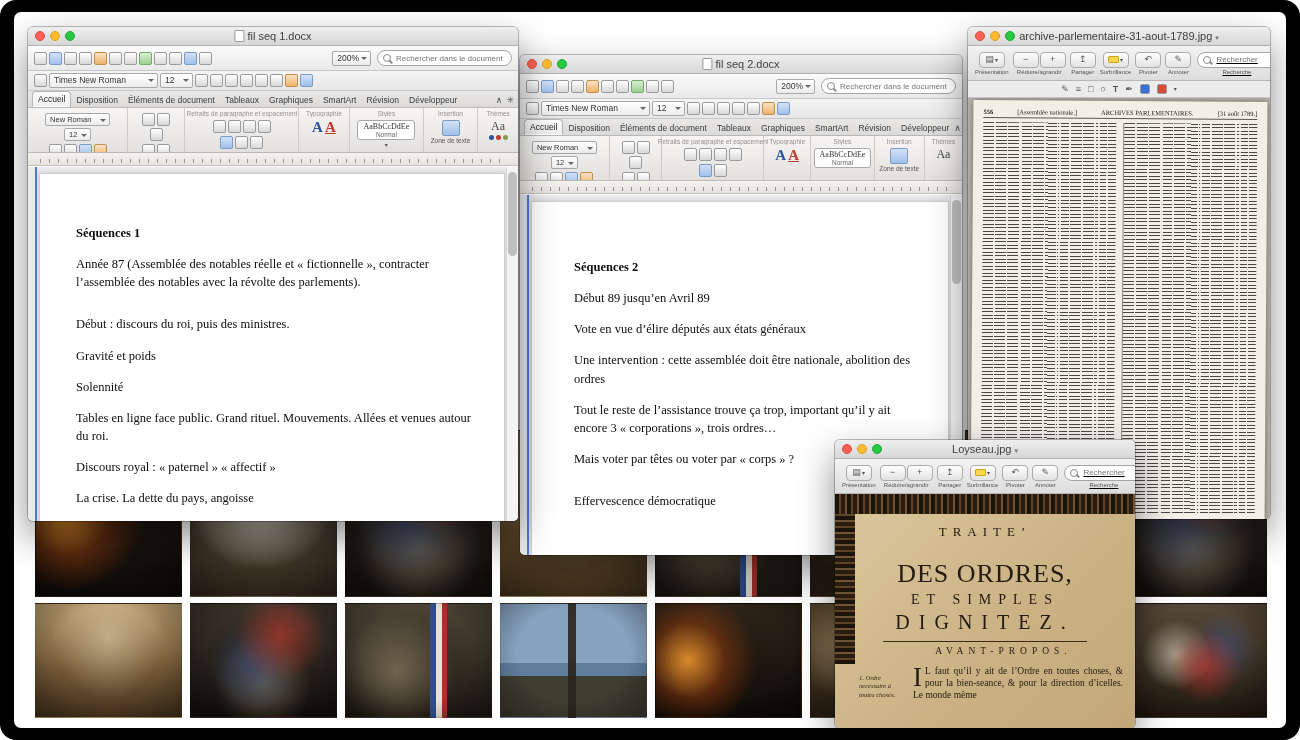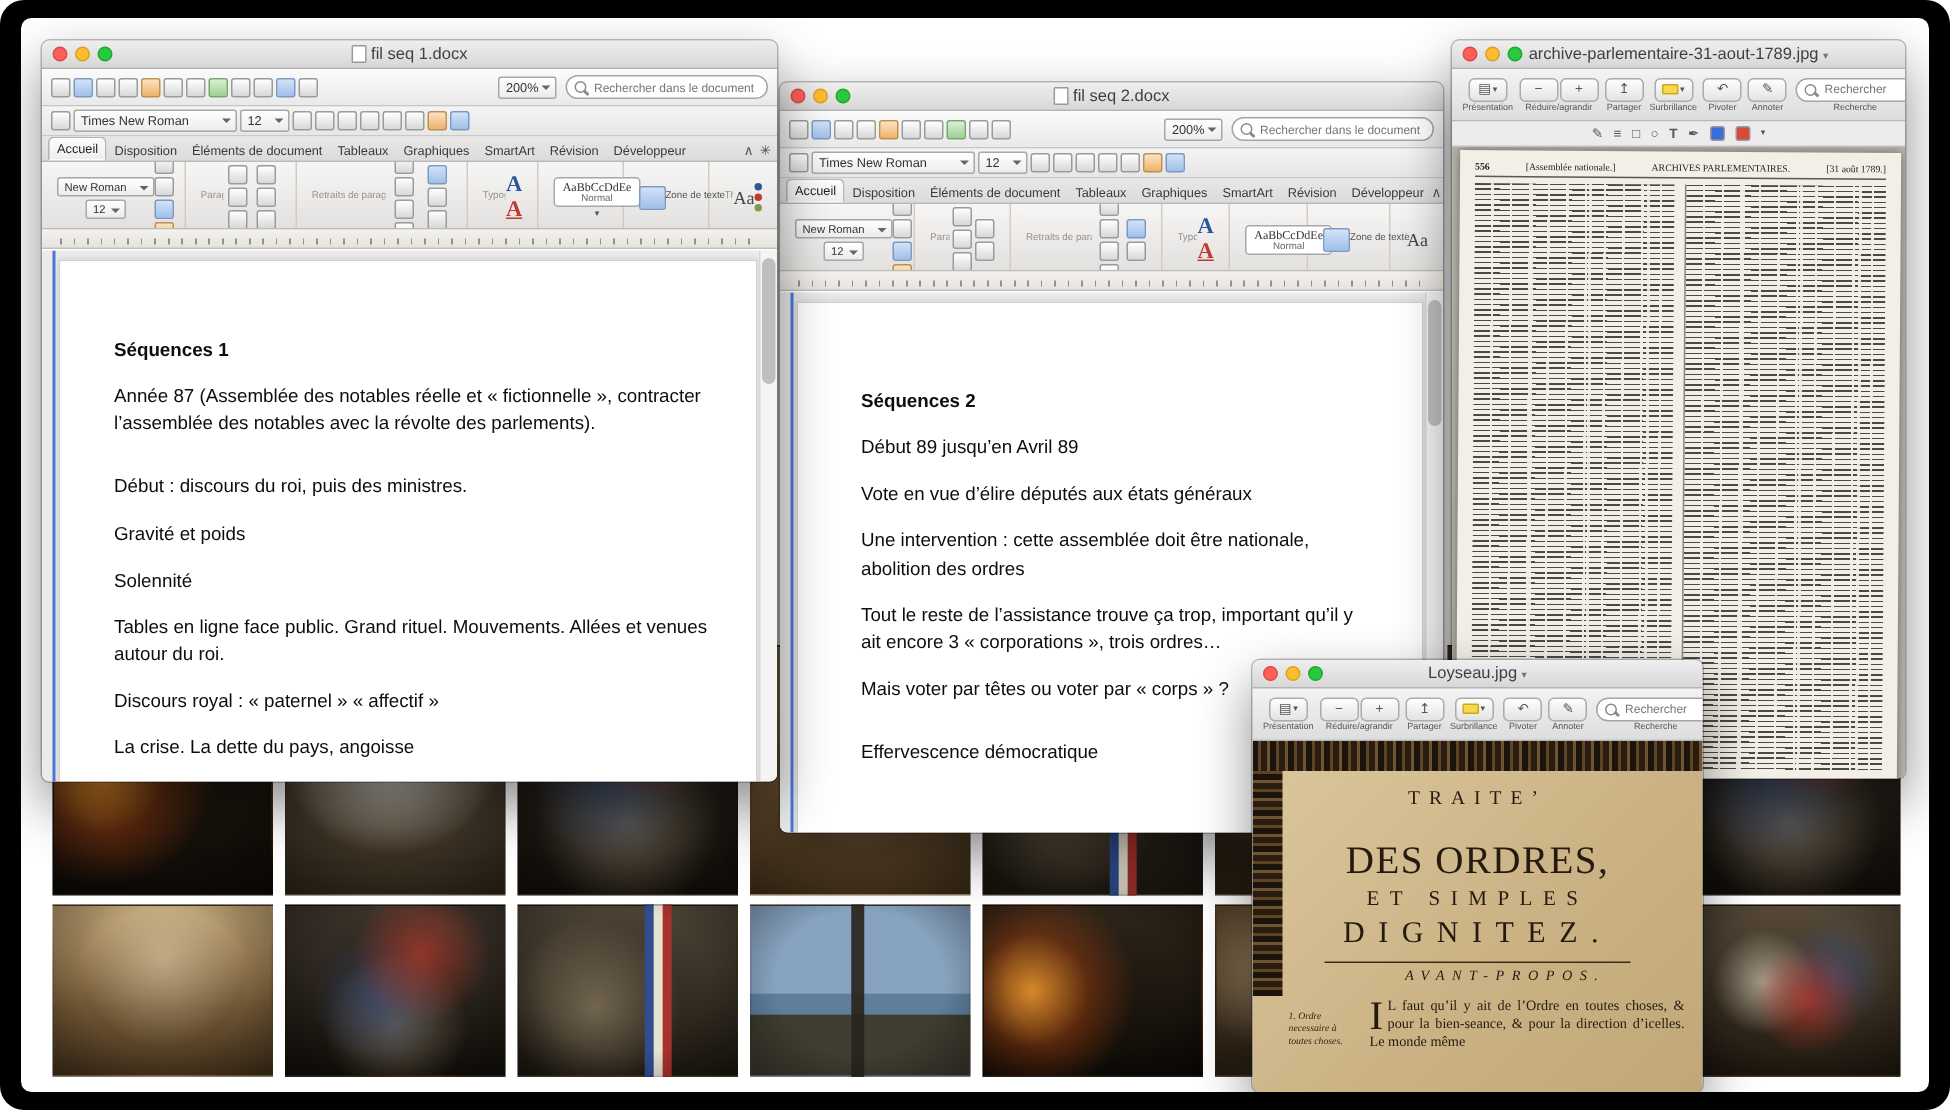--- a/index.html
+++ b/index.html
@@ -52,42 +52,42 @@
   .wtabs{height:16px;flex:0 0 16px;background:linear-gradient(#e9e8e7,#dcdbda);border-bottom:1px solid #b9b9b9;
          display:flex;align-items:flex-end;padding:0 4px;}
   .wtab{font-size:8.5px;color:#3a3a3a;padding:2px 5px;white-space:nowrap;}
   .wtab.active{background:linear-gradient(#fdfdfd,#efeeee);border:1px solid #b5b5b5;border-bottom-color:transparent;border-radius:4px 4px 0 0;color:#1f1f1f;}
   .wtabs .rgt{margin-left:auto;display:flex;gap:4px;align-items:center;padding-bottom:2px;}
   .g{display:inline-flex;align-items:center;justify-content:center;}
   .g::before{font-size:9px;color:#555;line-height:1;}
   .g-chevup::before{content:"∧";}
   .g-gear::before{content:"✳";}
   .wribbon{height:44px;flex:0 0 44px;background:linear-gradient(#f7f6f5,#e3e1df);border-bottom:1px solid #bdbbb8;display:flex;overflow:hidden;}
-  .rgroup{display:flex;flex-direction:row;align-items:center;padding:2px 10px;border-right:1px solid #cfccc8;min-width:0;}
+  .rgroup{display:flex;flex-direction:column;align-items:center;padding:2px 10px;border-right:1px solid #cfccc8;min-width:0;}
   .rglabel{font-size:6.5px;color:#96918a;white-space:nowrap;overflow:hidden;max-width:110px;}
   .rgctrls{display:flex;align-items:center;gap:2px;margin-top:3px;flex-wrap:wrap;justify-content:center;}
   .fsel.rib{height:11px;line-height:11px;font-size:7.5px;padding-right:9px;}
   .bigA{font-family:"Liberation Serif",serif;font-weight:bold;font-size:15px;color:#2b579a;line-height:1;}
   .bigA::before{content:"A";}
   .bigA.red{color:#c0392b;text-decoration:underline;}
   .stybox{border:1px solid #a8a8a8;border-radius:3px;background:#fff;padding:1px 5px;text-align:center;}
   .stysample{font-family:"Liberation Serif",serif;font-size:8px;color:#333;white-space:nowrap;}
   .styname{font-size:6.5px;color:#666;}
   .rsmall{font-size:6.5px;color:#555;margin-top:1px;white-space:nowrap;}
   .bigAa{font-family:"Liberation Serif",serif;font-size:12px;color:#444;line-height:1;}
   .bigAa::before{content:"Aa";}
   .cdot{width:5px;height:5px;border-radius:50%;display:inline-block;}
   .wruler{height:12px;flex:0 0 12px;background:linear-gradient(#f4f2ee,#e7e4df);border-bottom:1px solid #c2bfba;
           background-image:repeating-linear-gradient(90deg, rgba(120,115,108,.75) 0 1px, transparent 1px 9px),linear-gradient(#f4f2ee,#e7e4df);
           background-size:calc(100% - 24px) 4px,100% 100%;background-position:12px 70%,0 0;background-repeat:no-repeat;}
   .wdoc{flex:1;position:relative;background:#ebebeb;overflow:hidden;border-top:1px solid #fff;}
   .marginline{position:absolute;left:7px;top:0;bottom:0;width:2px;background:#4a79d9;z-index:3;}
   .page{position:absolute;left:11px;right:13px;top:6px;bottom:-2px;background:#fff;border:1px solid #d0d0d0;
         box-shadow:0 0 5px rgba(0,0,0,.18);overflow:hidden;}
-  .page p{margin:0 0 13px;font-family:Liberation Sans, sans-serif;font-size:12.5px;line-height:1.45;color:#0d0d0d;}
+  .page p{margin:0 0 13px;font-family:Liberation Serif, serif;font-size:12.5px;line-height:1.45;color:#0d0d0d;}
   .dochead{font-weight:bold;}
   #word1 .page{padding:50px 30px 10px 36px;}
   #word1 .page p:nth-of-type(3){margin-top:24px;}
   #word2 .page{padding:56px 34px 10px 42px;}
   #word2 .page p:nth-of-type(7){margin-top:24px;}
   .vscroll{position:absolute;right:0;top:0;bottom:0;width:11px;background:#f4f4f4;border-left:1px solid #d7d7d7;z-index:4;}
   .vthumb{position:absolute;left:1px;right:1px;top:5px;height:84px;border-radius:5px;background:#bfbfbf;}
 
   
   .ptools{height:34px;flex:0 0 34px;background:linear-gradient(#f3f3f3,#dddddd);border-bottom:1px solid #b7b7b7;
@@ -103,21 +103,21 @@
   .g-share::before{content:"↥";}
   .g-rot::before{content:"↶";}
   .g-pencil::before{content:"✎";}
   .g-caret::before{content:"▾";font-size:6px;}
   .g-rect::before{content:"□";}
   .g-circ::before{content:"○";}
   .g-text::before{content:"T";font-weight:bold;}
   .g-sign::before{content:"✒";}
   .g-lines::before{content:"≡";}
   .hl{width:9px;height:5px;background:#f7d74c;border:1px solid #c9a91f;border-radius:1px;display:inline-block;}
-  .psearch{display:flex;flex-direction:column;align-items:center;margin-left:auto;}
+  .psearch{display:flex;flex-direction:column;align-items:center;margin-left:auto;text-decoration:underline;}
   .psearch .sbox input{width:56px;}
   .pmarkup{height:16px;flex:0 0 16px;background:#ececec;border-bottom:1px solid #c2c2c2;display:flex;align-items:center;justify-content:center;gap:7px;}
   .chip{width:8px;height:8px;border-radius:2px;border:1px solid #999;display:inline-block;}
   .pcontent{flex:1;position:relative;background:#b9b5ac;overflow:hidden;}
 
   
   .scanpage{position:absolute;left:4px;right:4px;top:3px;bottom:-4px;background:#f2efe7;box-shadow:0 0 7px rgba(0,0,0,.45);
             transform:rotate(.4deg);padding:8px 10px;}
   .scanhead{display:flex;justify-content:space-between;align-items:baseline;font-family:"Liberation Serif",serif;font-size:6.5px;color:#1f1b15;
             border-bottom:1px solid #5c584e;padding-bottom:2px;gap:2px;white-space:nowrap;overflow:hidden;}
@@ -134,21 +134,21 @@
          font-family:"Liberation Serif",serif;}
   .orn-top{position:absolute;left:0;right:0;top:0;height:20px;
            background:repeating-linear-gradient(90deg,#1c130b 0 4px,#5c4526 4px 6px,#2a1c10 6px 10px,#6d5433 10px 12px);}
   .orn-left{position:absolute;left:0;top:20px;width:20px;height:150px;
             background:repeating-linear-gradient(0deg,#1c130b 0 4px,#5c4526 4px 6px,#2a1c10 6px 10px,#6d5433 10px 12px);}
   .lti1{margin-top:30px;text-align:center;font-size:13px;letter-spacing:6px;}
   .lti2{text-align:center;font-size:26px;letter-spacing:1px;margin-top:19px;}
   .lti3{text-align:center;font-size:14px;letter-spacing:7px;margin-top:3px;}
   .lti4{text-align:center;font-size:20px;letter-spacing:9px;margin-top:3px;}
   .lrule{width:68%;margin:7px auto 4px;border-top:1px solid #3a2c18;}
-  .lsec{text-align:center;font-style:italic;font-size:9.5px;letter-spacing:5px;margin-top:2px;margin-left:37px;}
+  .lsec{text-align:center;font-size:9.5px;letter-spacing:5px;margin-top:2px;margin-left:37px;}
   .lbody{display:flex;margin-top:9px;padding:0 12px 0 24px;gap:6px;}
   .lnote{width:48px;font-style:italic;font-size:6.5px;line-height:1.3;color:#332615;padding-top:9px;flex:0 0 48px;}
   .lmain{flex:1;font-size:9.5px;line-height:1.28;text-align:justify;}
   .ldrop{float:left;font-size:27px;line-height:.85;margin:1px 3px 0 0;}
 </style>
 </head>
 <body>
 
 <div class="stage">
 <div class="desktop">

